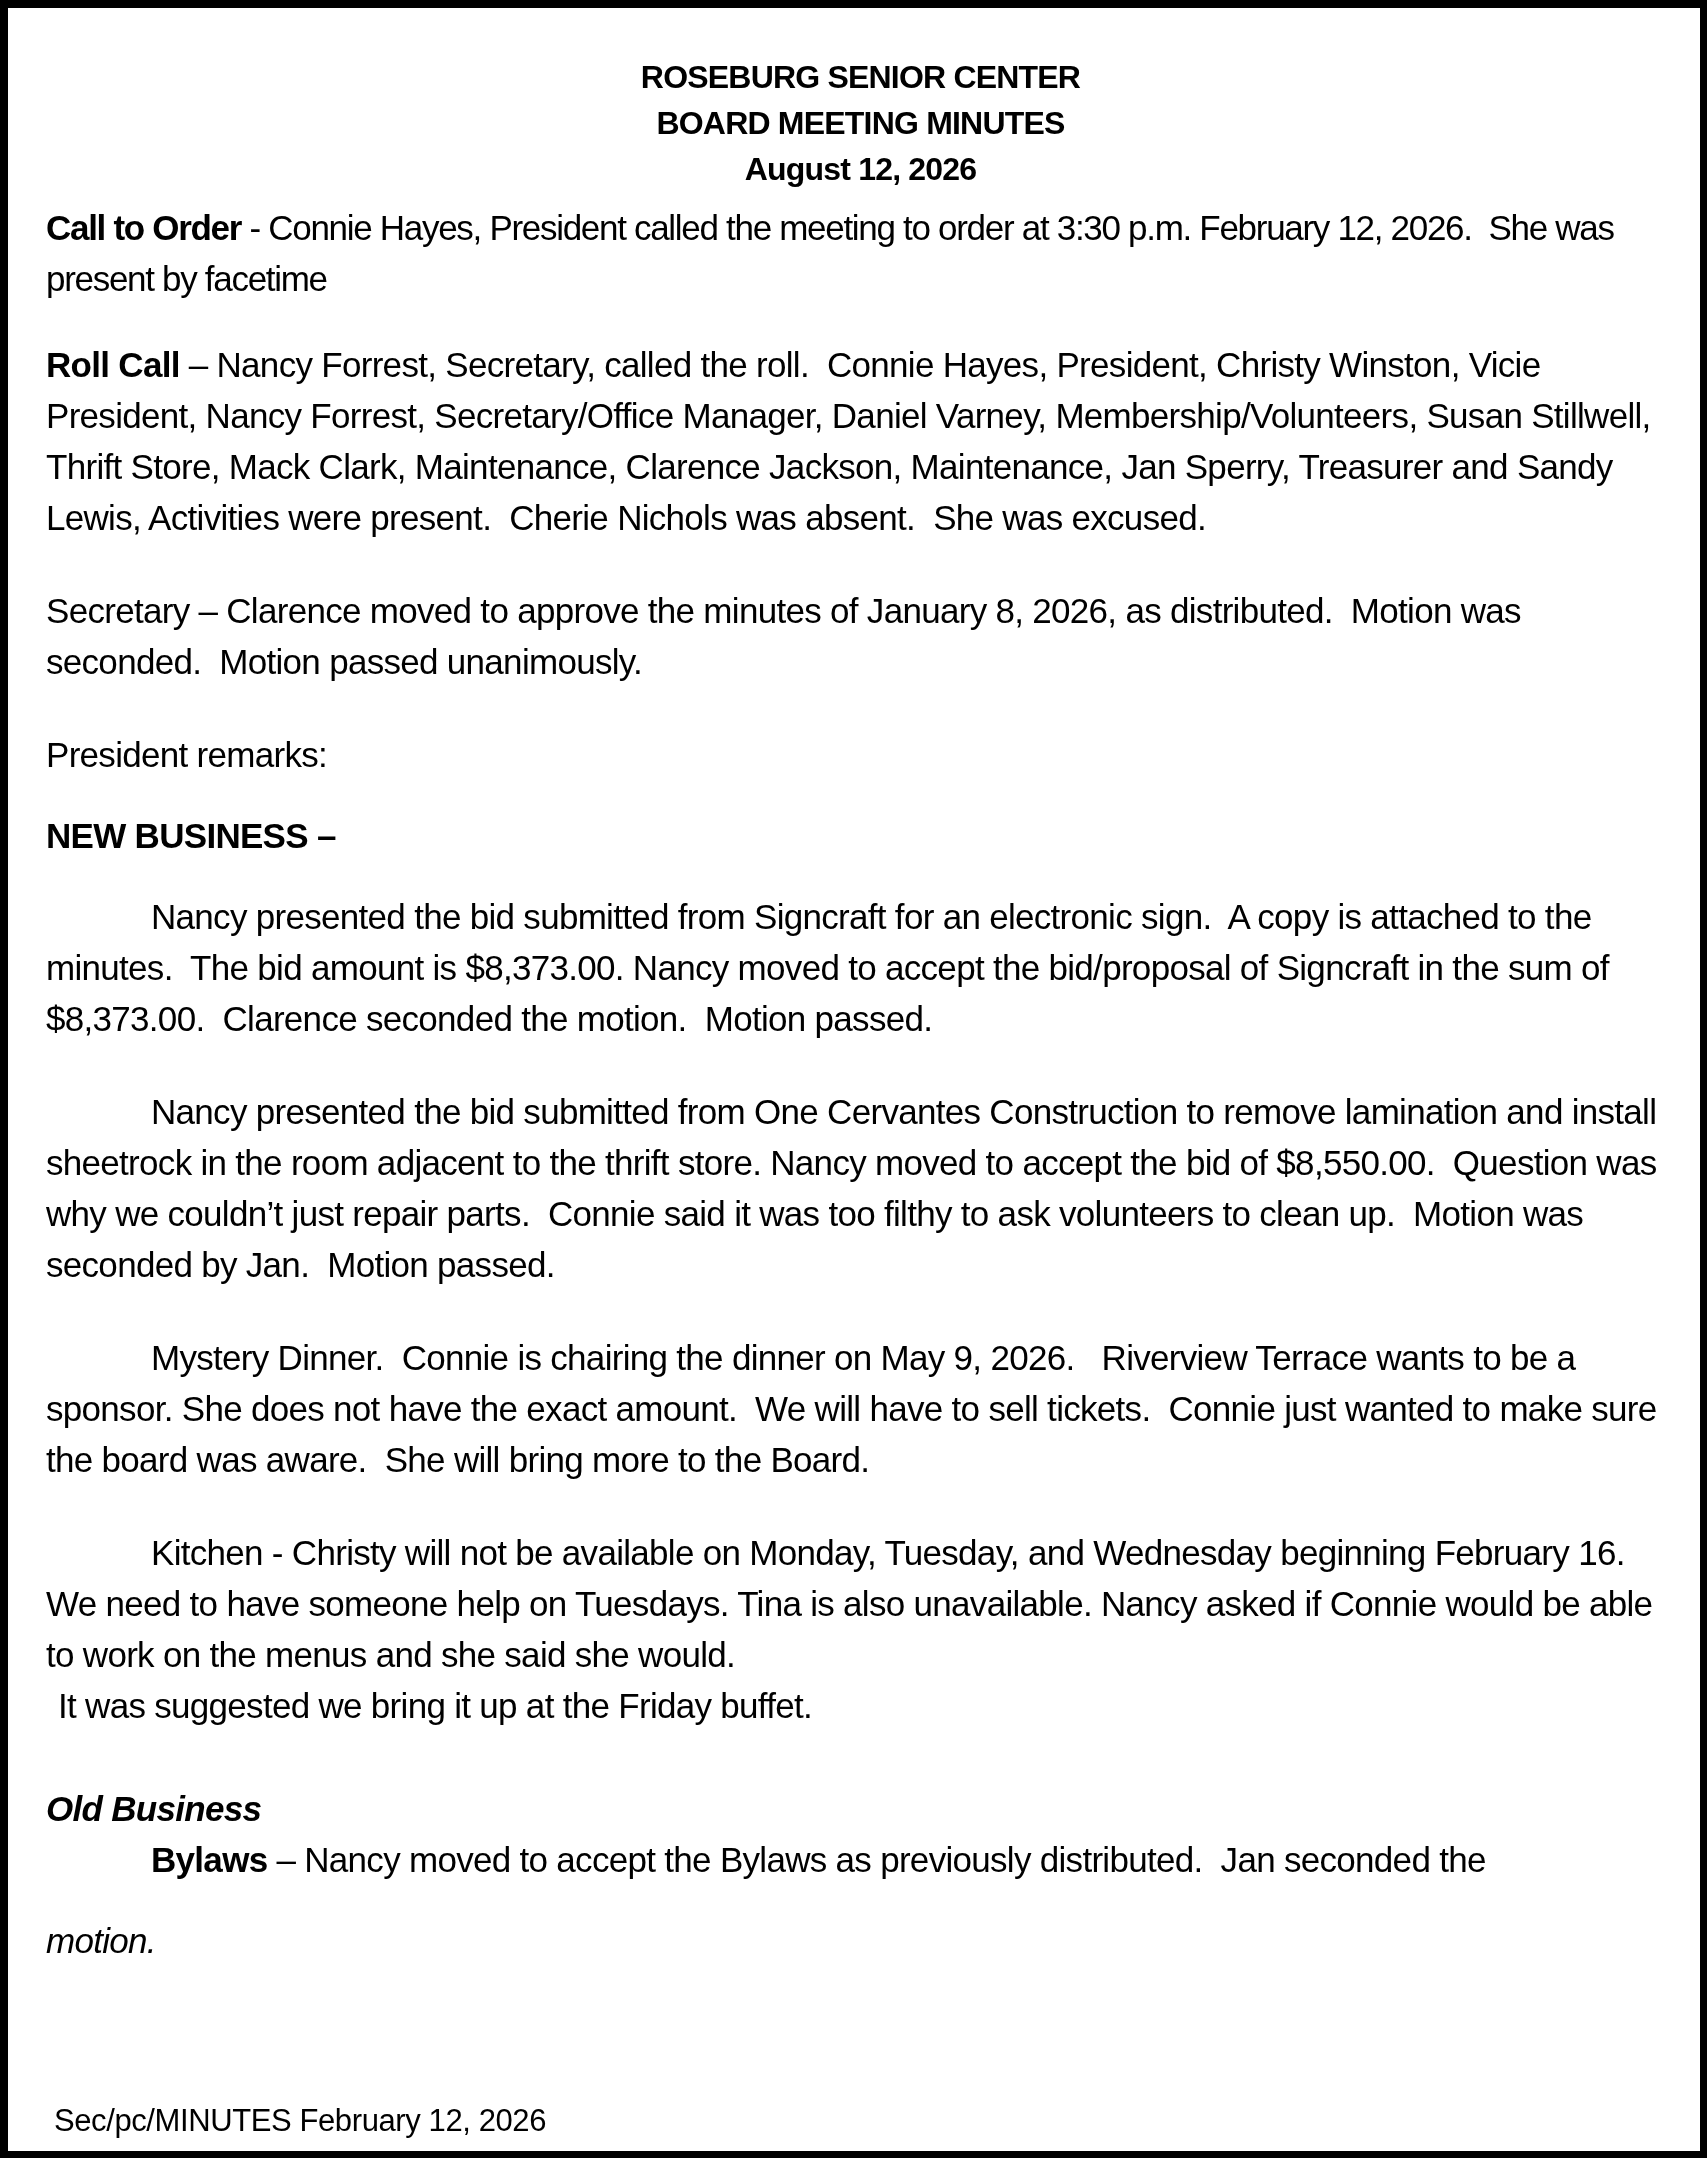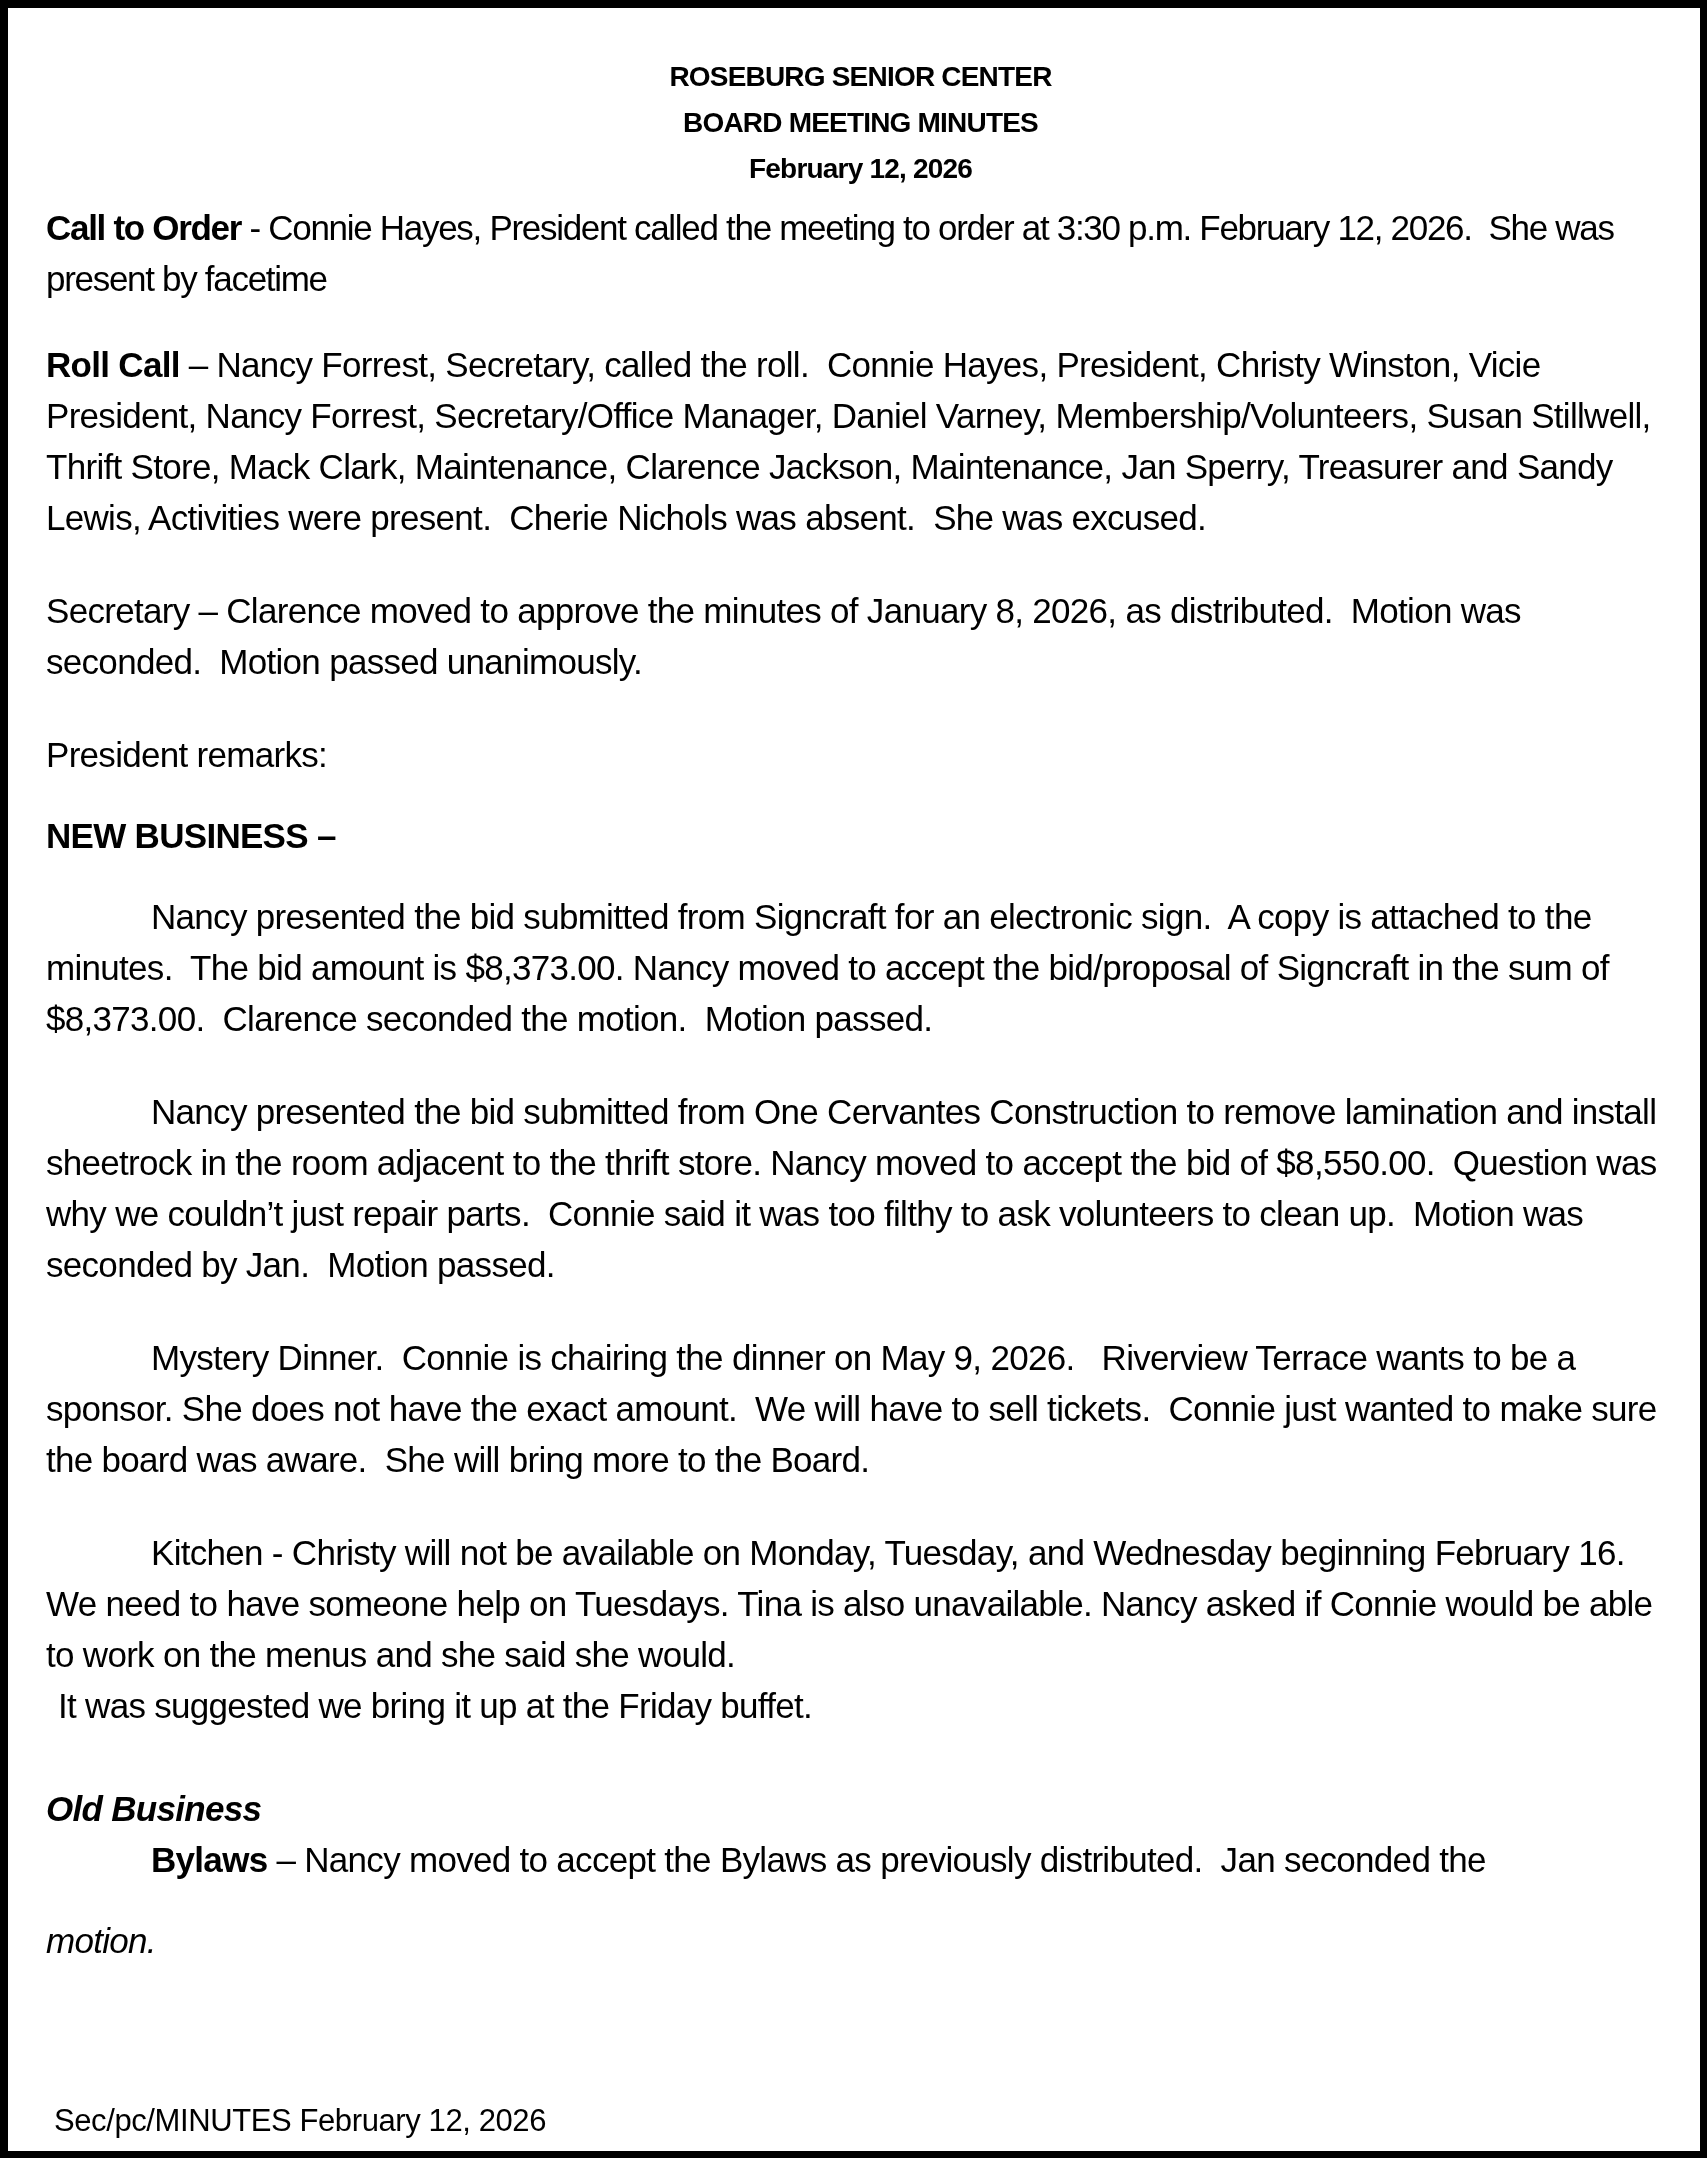--- a/index.html
+++ b/index.html
@@ -18,21 +18,21 @@
     overflow: hidden;
     font-family: "Liberation Sans", "DejaVu Sans", sans-serif;
     color: #000000;
     font-size: 35px;
     line-height: 51px;
     letter-spacing: -0.7px;
   }
   .doc-title {
     text-align: center;
     font-weight: bold;
-    font-size: 28px;
+    font-size: 32px;
     line-height: 46px;
     letter-spacing: -0.8px;
     margin: 11.8px 0 10px 0;
   }
   .para {
     margin: 0 0 42px 0;
     white-space: pre-wrap;
   }
   .para.indent { text-indent: 105px; }
   .para.tight  { letter-spacing: -1.3px; }
@@ -61,21 +61,21 @@
   }
 </style>
 </head>
 <body>
 
 <div class="page">
 
   <div class="doc-title">
     <div>ROSEBURG SENIOR CENTER</div>
     <div>BOARD MEETING MINUTES</div>
-    <div>February 12, 2026</div>
+    <div>August 12, 2026</div>
   </div>
 
   <p class="para tight mb-md"><span class="lead">Call to Order</span><span> - Connie Hayes, President called the meeting to order at 3:30 p.m. February 12, 2026.  She was present by facetime</span></p>
 
   <p class="para"><span class="lead">Roll Call</span><span> – Nancy Forrest, Secretary, called the roll.  Connie Hayes, President, Christy Winston, Vicie President, Nancy Forrest, Secretary/Office Manager, Daniel Varney, Membership/Volunteers, Susan Stillwell, Thrift Store, Mack Clark, Maintenance, Clarence Jackson, Maintenance, Jan Sperry, Treasurer and Sandy Lewis, Activities were present.  Cherie Nichols was absent.  She was excused.</span></p>
 
   <p class="para"><span>Secretary – Clarence moved to approve the minutes of January 8, 2026, as distributed.  Motion was seconded.  Motion passed unanimously.</span></p>
 
   <p class="para mb-sm"><span>President remarks:</span></p>
 

